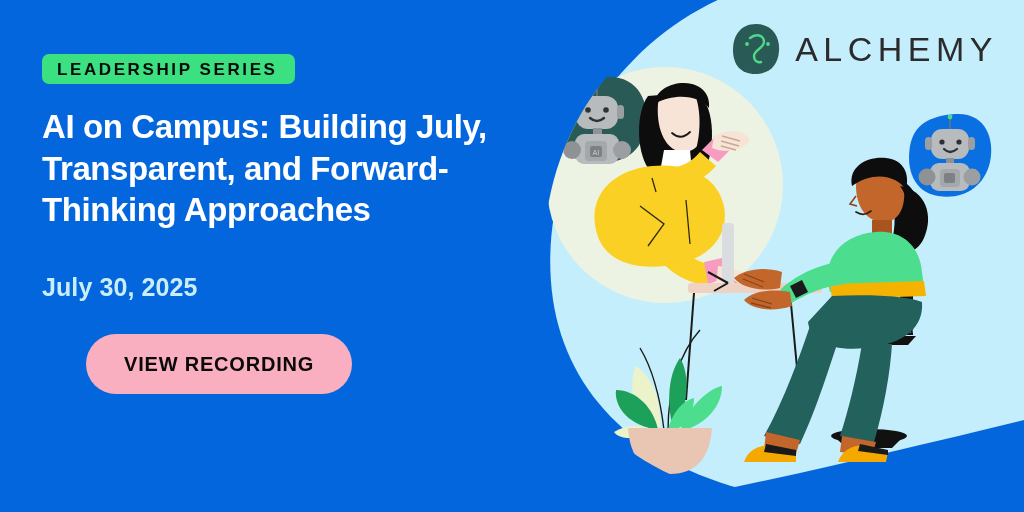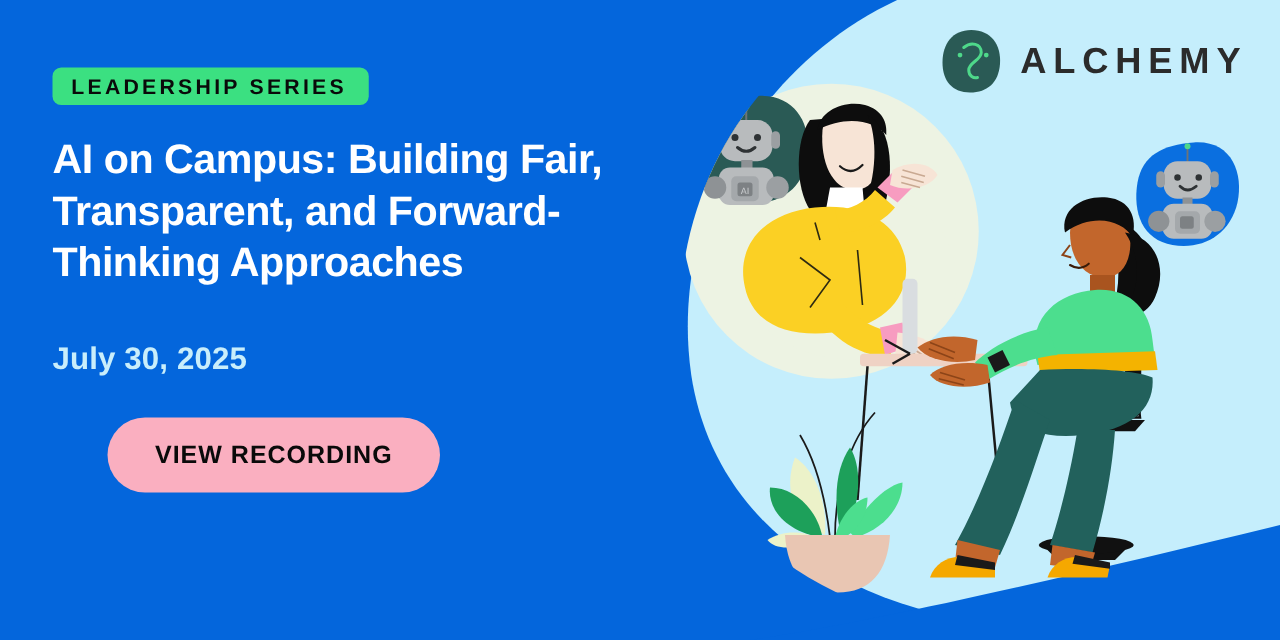--- a/index.html
+++ b/index.html
@@ -71,23 +71,23 @@
 
   
   #logo {
     position:absolute;
     right:26px; top:22px;
     display:flex; align-items:center; gap:14px;
     z-index:6;
   }
   #logo-word {
     color:#2B2B2B;
-    font-size:29px;
+    font-size:34px;
     letter-spacing:5.5px;
-    font-weight:700;
+    font-weight:400;
   }
 </style>
 </head>
 <body>
 
 <div id="banner">
 
   <svg id="art" viewBox="0 0 1024 512" width="1024" height="512" xmlns="http://www.w3.org/2000/svg">
     <defs>
       <clipPath id="frameClip">
@@ -328,21 +328,21 @@
                    C 644 474 630 458 628 428 Z" fill="#E9C6B3"></path>
         </g>
 
       </g>
     </g>
   </svg>
 
   <div id="left-col">
     <span id="eyebrow">LEADERSHIP SERIES</span>
 
-    <h1 id="headline">AI on Campus: Building Fair, Transparent, and Forward-Thinking Approaches</h1>
+    <h1 id="headline">AI on Campus: Building July, Transparent, and Forward-Thinking Approaches</h1>
 
     <div id="datetime">
       <span>July 30, 2025</span>
     </div>
 
     <div id="cta-wrap">
       <button id="cta">VIEW RECORDING</button>
     </div>
   </div>
 

